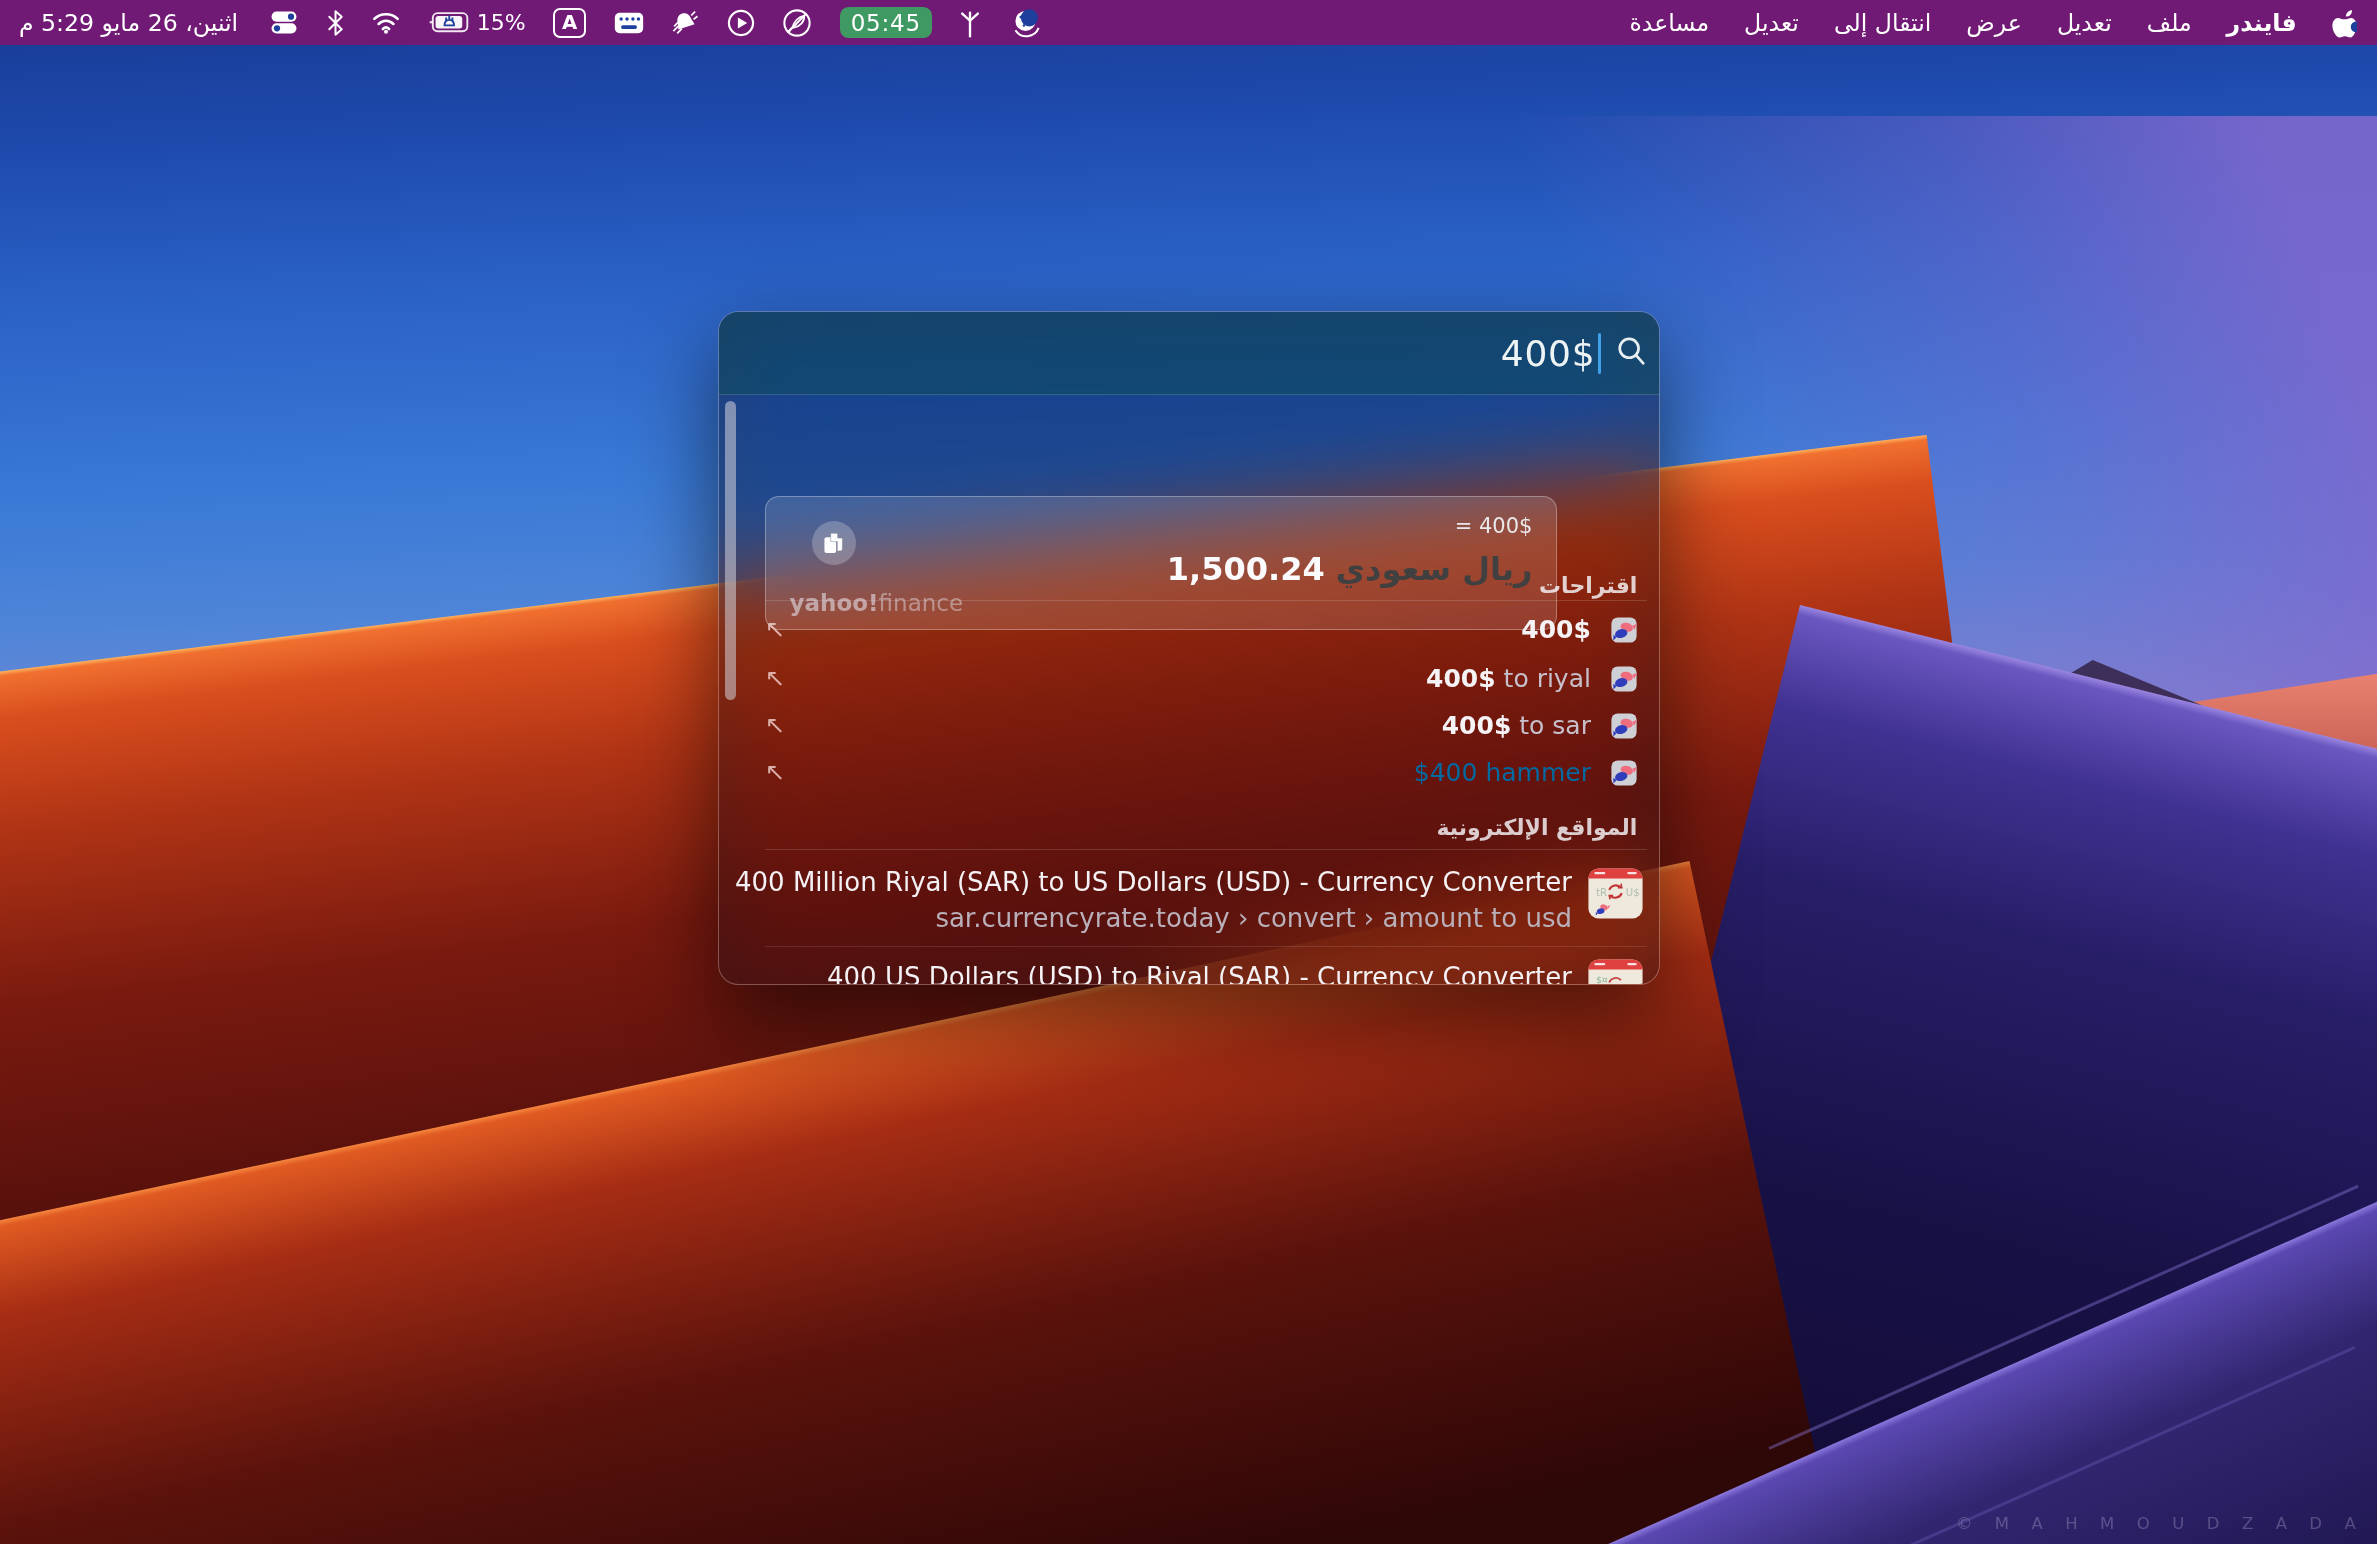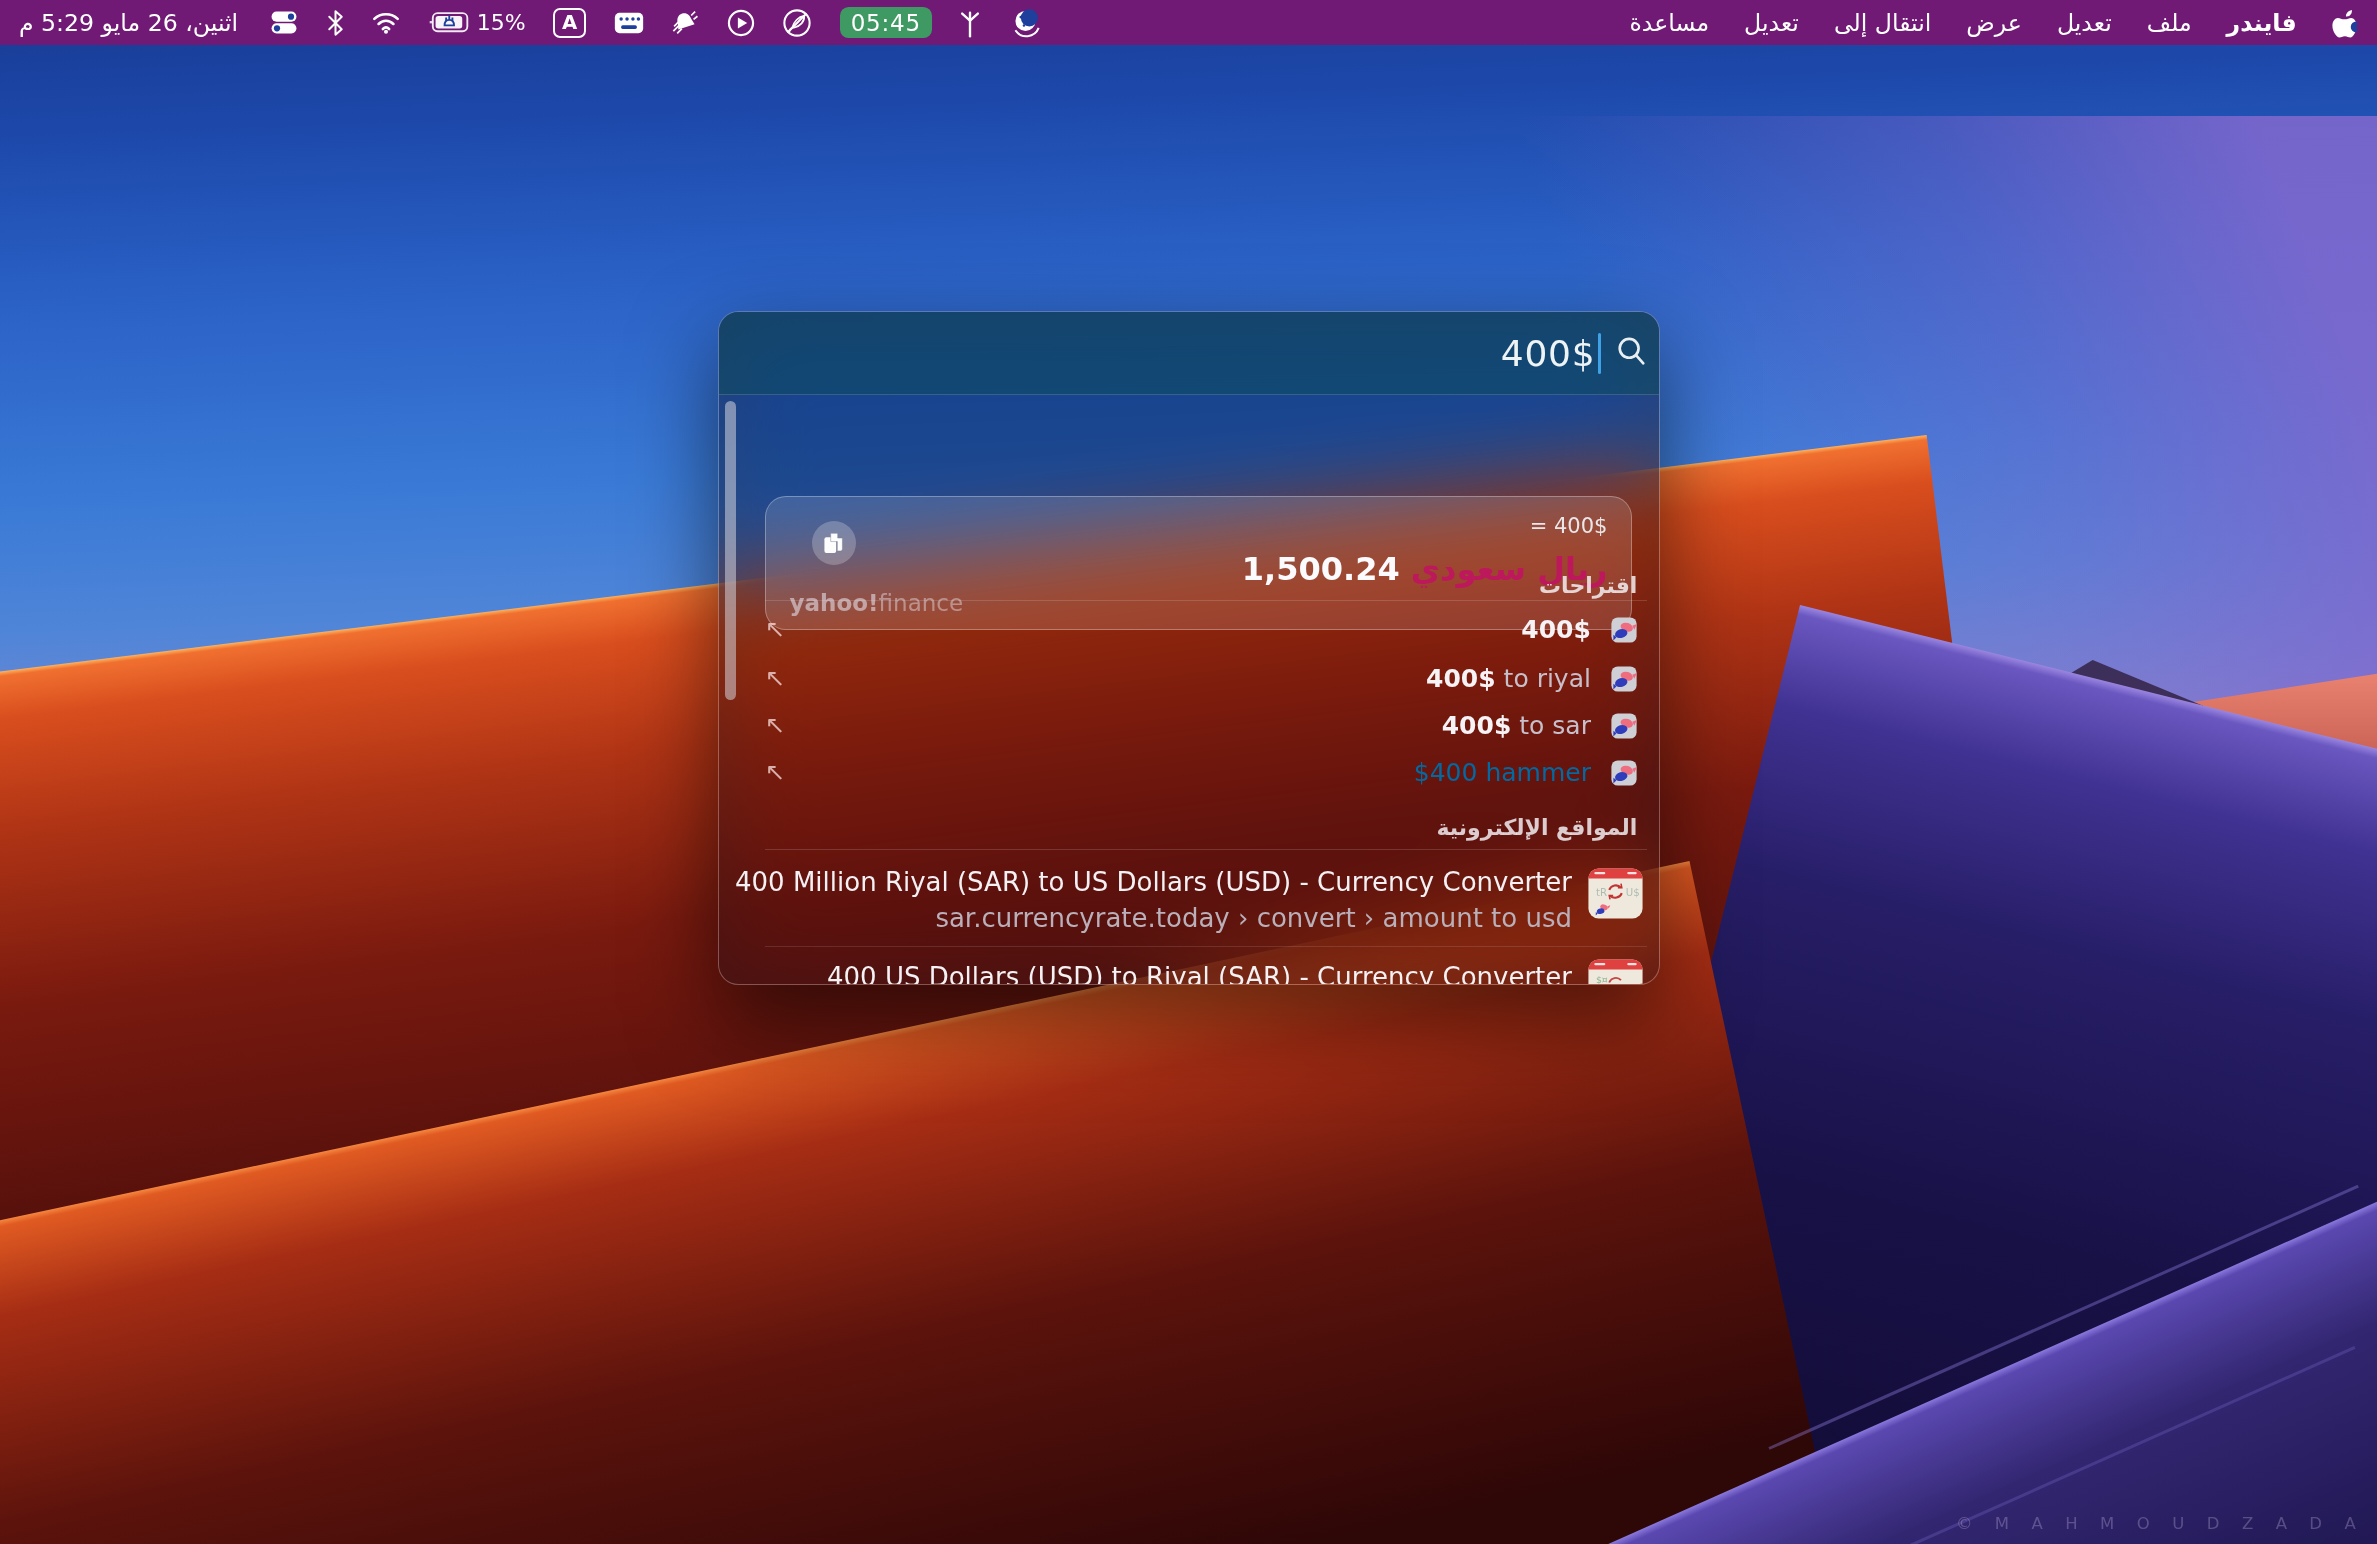--- a/index.html
+++ b/index.html
@@ -63,27 +63,27 @@
     border-bottom:0.8px solid rgba(235,235,245,0.16); }
   .query-text { font-size:36px; color:#eef4f4; letter-spacing:0.8px; }
   .caret { width:3.1px; height:41px; background:#3fa2e8; border-radius:1.6px; margin-left:2.4px; }
   .search-glyph { margin-left:14px; }
 
   .content { position:absolute; left:0; top:83px; width:942px; height:591px;
     background:rgba(24,14,20,0.18); }
   .vscrollbar { position:absolute; left:6.3px; top:6.3px; width:11px; height:299px;
     border-radius:5.5px; background:rgba(212,210,220,0.55); }
 
-  .result-card { position:absolute; left:46px; top:101px; width:867px; height:134px;
-    border-radius:21px; background:rgba(255,255,255,0.14);
+  .result-card { position:absolute; left:46px; top:101px; width:792px; height:134px;
+    border-radius:14px; background:rgba(255,255,255,0.14);
     border:0.8px solid rgba(255,255,255,0.30); }
   .equals-line { position:absolute; right:23.6px; top:17.3px; font-size:21px; color:rgba(240,244,248,0.92); }
   .amount-line { position:absolute; right:23.6px; top:44px; display:flex; gap:11px; align-items:baseline; }
   .amount-num { font-size:32px; font-weight:600; color:#fbfbfd;margin-top:9px; }
-  .amount-cur { font-size:32px; font-weight:600; color:#be185d; }
+  .amount-cur { font-size:32px; font-weight:600; color:#404040; }
   .copy-circle { position:absolute; left:46px; top:24.4px; width:44px; height:44px; border-radius:50%;
     background:rgba(235,240,245,0.26); display:flex; align-items:center; justify-content:center; }
   .source-logo { position:absolute; left:23.6px; bottom:12.6px; font-size:23px; color:rgba(230,230,240,0.45); }
   .source-logo b { font-weight:bold; color:rgba(235,235,245,0.55); }
 
   .sec-header { position:absolute; right:23.6px; font-size:22px; font-weight:600;
     color:rgba(246,246,250,0.82); direction:rtl; }
   .divider { position:absolute; left:46px; right:14px; height:0.8px; background:rgba(235,235,245,0.16); }
 
   .srow { position:absolute; left:46px; right:24.4px; height:47px; display:flex; align-items:center; }

